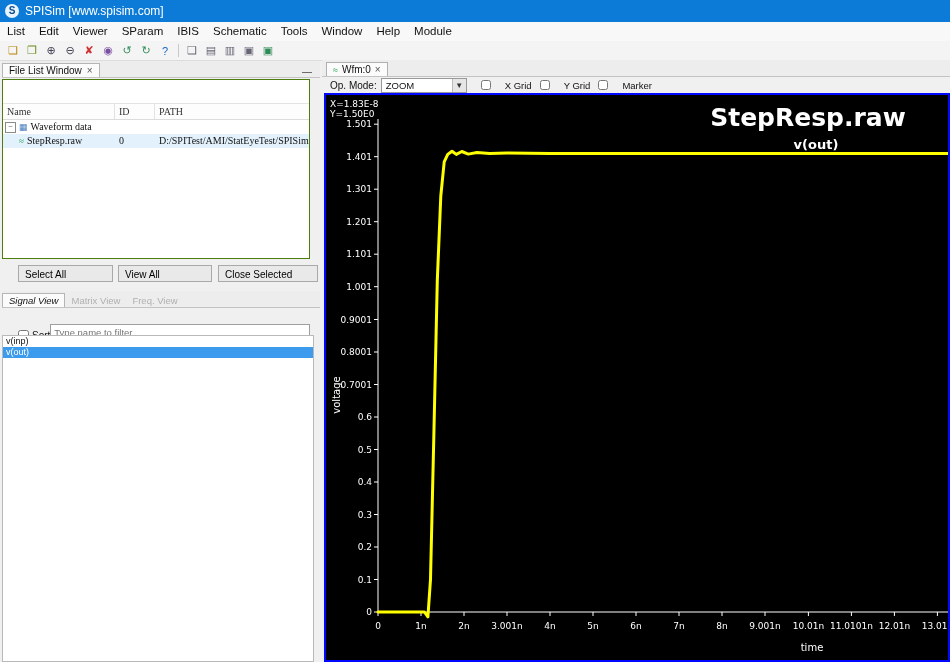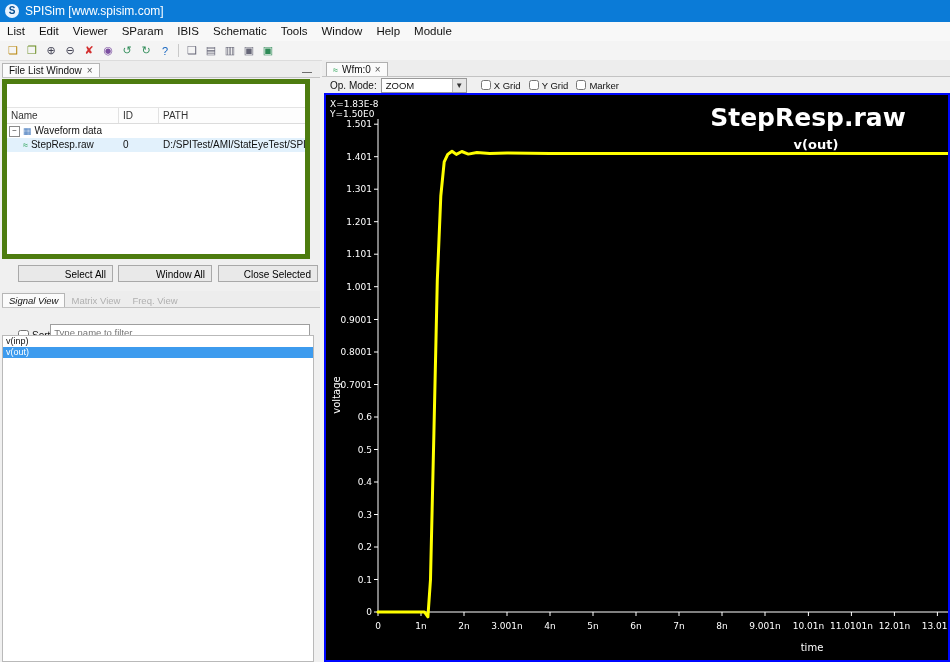--- a/index.html
+++ b/index.html
@@ -26,38 +26,38 @@
 
   
   .pane-header{position:absolute;left:2px;top:61px;width:318px;height:17px;display:flex;align-items:flex-end;
                border-bottom:1px solid #c3c3c3;box-sizing:border-box;background:#ededed;}
   .pane-tab{background:#fbfbfb;border:1px solid #b5b5b5;border-bottom:none;padding:1px 6px;
             font-size:10px;display:flex;gap:5px;align-items:center;justify-content:center;}
   .tab-close{color:#555;font-size:10px;}
   .pane-min{margin-left:auto;margin-right:8px;font-size:10px;color:#444;}
 
   .file-body{position:absolute;left:2px;top:79px;width:308px;height:180px;background:#fff;
-             border:5px solid #4d7c0f;box-sizing:border-box;padding-top:23px;}
+             border:1px solid #4d7c0f;box-sizing:border-box;padding-top:23px;font-family:Liberation Serif, serif;}
   .ft-header{display:flex;height:15px;border-top:1px solid #e4e4e4;border-bottom:1px solid #dcdcdc;
              font-size:10px;color:#333;background:#fdfdfd;}
   .ft-header span{border-right:1px solid #e2e2e2;padding-left:4px;line-height:15px;box-sizing:border-box;}
   .ft-row{display:flex;height:14px;line-height:14px;font-size:10px;}
   .cell-name{width:112px;overflow:hidden;white-space:nowrap;display:flex;align-items:center;gap:3px;box-sizing:border-box;padding-left:2px;}
   .cell-id{width:40px;box-sizing:border-box;padding-left:4px;}
   .cell-path{flex:1;overflow:hidden;white-space:nowrap;box-sizing:border-box;padding-left:4px;}
   .expander{width:9px;height:9px;border:1px solid #8a8a8a;background:#fff;font-size:8px;
             line-height:7px;text-align:center;color:#333;flex:0 0 auto;}
   .node-icon{font-size:9px;color:#4a7dbf;}
   .wave-icon{font-size:9px;color:#1f9e4d;}
   .ft-row.hl{background:#e2f1fc;}
   .ft-row.child .cell-name{padding-left:16px;}
 
   .btn-row{position:absolute;left:2px;top:265px;width:318px;height:18px;}
   .win-btn{position:absolute;height:17px;background:#e9e9e9;border:1px solid #a9a9a9;
-           font-size:10px;font-family:"Liberation Sans",sans-serif;text-align:right;line-height:15px;box-sizing:border-box;}
+           font-size:10px;font-family:"Liberation Sans",sans-serif;text-align:left;line-height:15px;box-sizing:border-box;}
   .btn-select-all{left:16px;width:95px;}
   .btn-close-all{left:116px;width:94px;}
   .btn-close-selected{left:216px;width:100px;}
 
   
   .signal-tabs{position:absolute;left:2px;top:291px;width:318px;height:17px;display:flex;align-items:flex-end;
                border-bottom:1px solid #c3c3c3;box-sizing:border-box;background:#ededed;}
   .stab{padding:1px 6px;font-size:9.5px;}
   .stab.active{background:#fbfbfb;border:1px solid #b5b5b5;border-bottom:none;font-style:italic;}
   .stab.disabled{color:#b0b0b0;}
@@ -82,21 +82,21 @@
   .wfm-controls{position:absolute;left:322px;top:77px;width:628px;height:16px;display:flex;
                 align-items:center;gap:4px;background:#f0f0f0;}
   .ctl-label{margin-left:8px;font-size:10px;white-space:nowrap;}
   .combo{display:flex;align-items:center;width:86px;height:15px;background:#fff;border:1px solid #999;
          font-size:9.5px;padding-left:4px;box-sizing:border-box;}
   .combo-arrow{margin-left:auto;width:13px;height:13px;background:#e6e6e6;border-left:1px solid #bbb;
                text-align:center;font-size:8px;line-height:13px;color:#333;}
   .ctl-btn{height:16px;font-size:9.5px;font-family:"Liberation Sans",sans-serif;background:#e9e9e9;
            border:1px solid #a5a5a5;padding:0 9px;line-height:13px;box-sizing:border-box;}
   .ctl-btn.small{padding:0 8px;}
-  .ctl-check{display:flex;align-items:center;gap:3px;font-size:9.5px;white-space:nowrap;justify-content:space-between;}
+  .ctl-check{display:flex;align-items:center;gap:14px;font-size:9.5px;white-space:nowrap;justify-content:space-between;}
   .ctl-check input{width:10px;height:10px;margin:0;}
   #wfm-buttons{display:flex;gap:4px;}
   #wfm-checks{display:flex;gap:8px;margin-left:10px;}
 
   
   .wfm-canvas{position:absolute;left:324px;top:93px;width:626px;height:569px;background:#000;
               border:2px solid #0008ff;box-sizing:border-box;}
   svg text{font-family:"DejaVu Sans",sans-serif;fill:#fff;}
 </style>
 </head>
@@ -168,21 +168,21 @@
         <span class="wave-icon">≈</span>
         <span>StepResp.raw</span>
       </span>
       <span class="cell-id">0</span>
       <span class="cell-path">D:/SPITest/AMI/StatEyeTest/SPISimAMI/</span>
     </div>
   </div>
 
   <div class="btn-row">
     <button class="win-btn btn-select-all">Select All</button>
-    <button class="win-btn btn-close-all">Window All</button>
+    <button class="win-btn btn-close-all">View All</button>
     <button class="win-btn btn-close-selected">Close Selected</button>
   </div>
 
   <div class="signal-tabs">
     <span class="stab active">Signal View</span>
     <span class="stab disabled">Matrix View</span>
     <span class="stab disabled">Freq. View</span>
   </div>
 
   <div class="filter-row">

